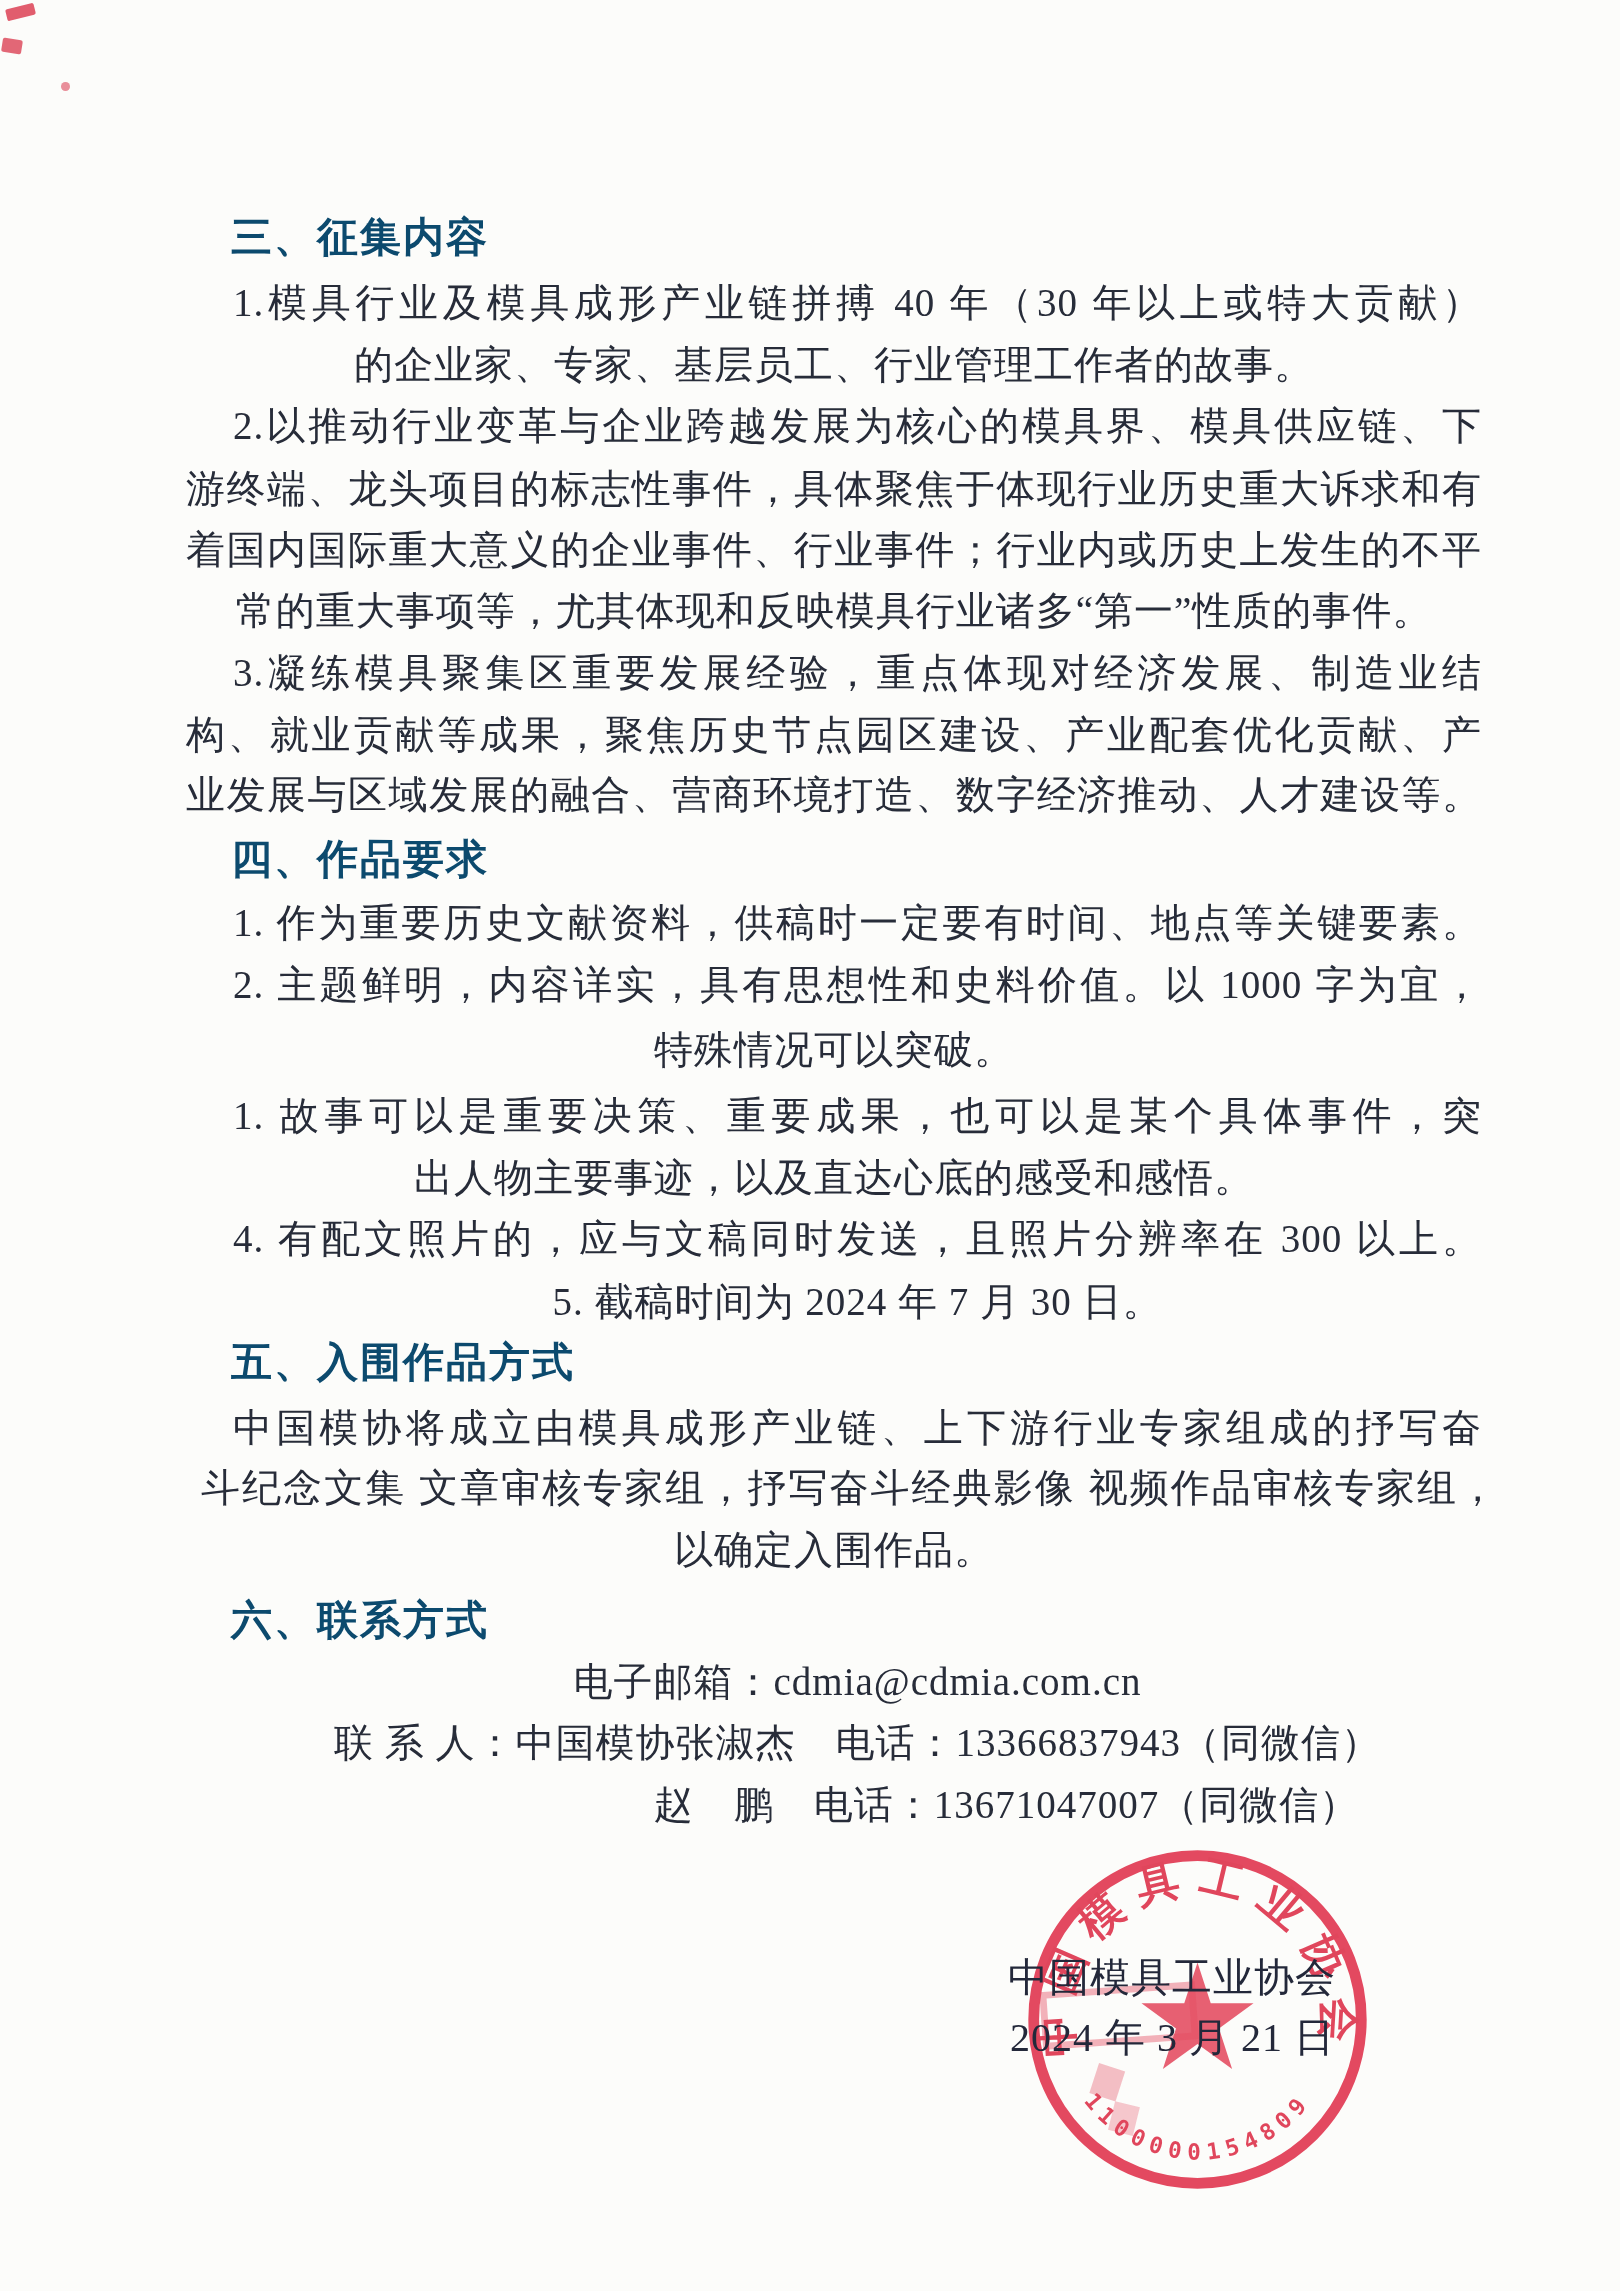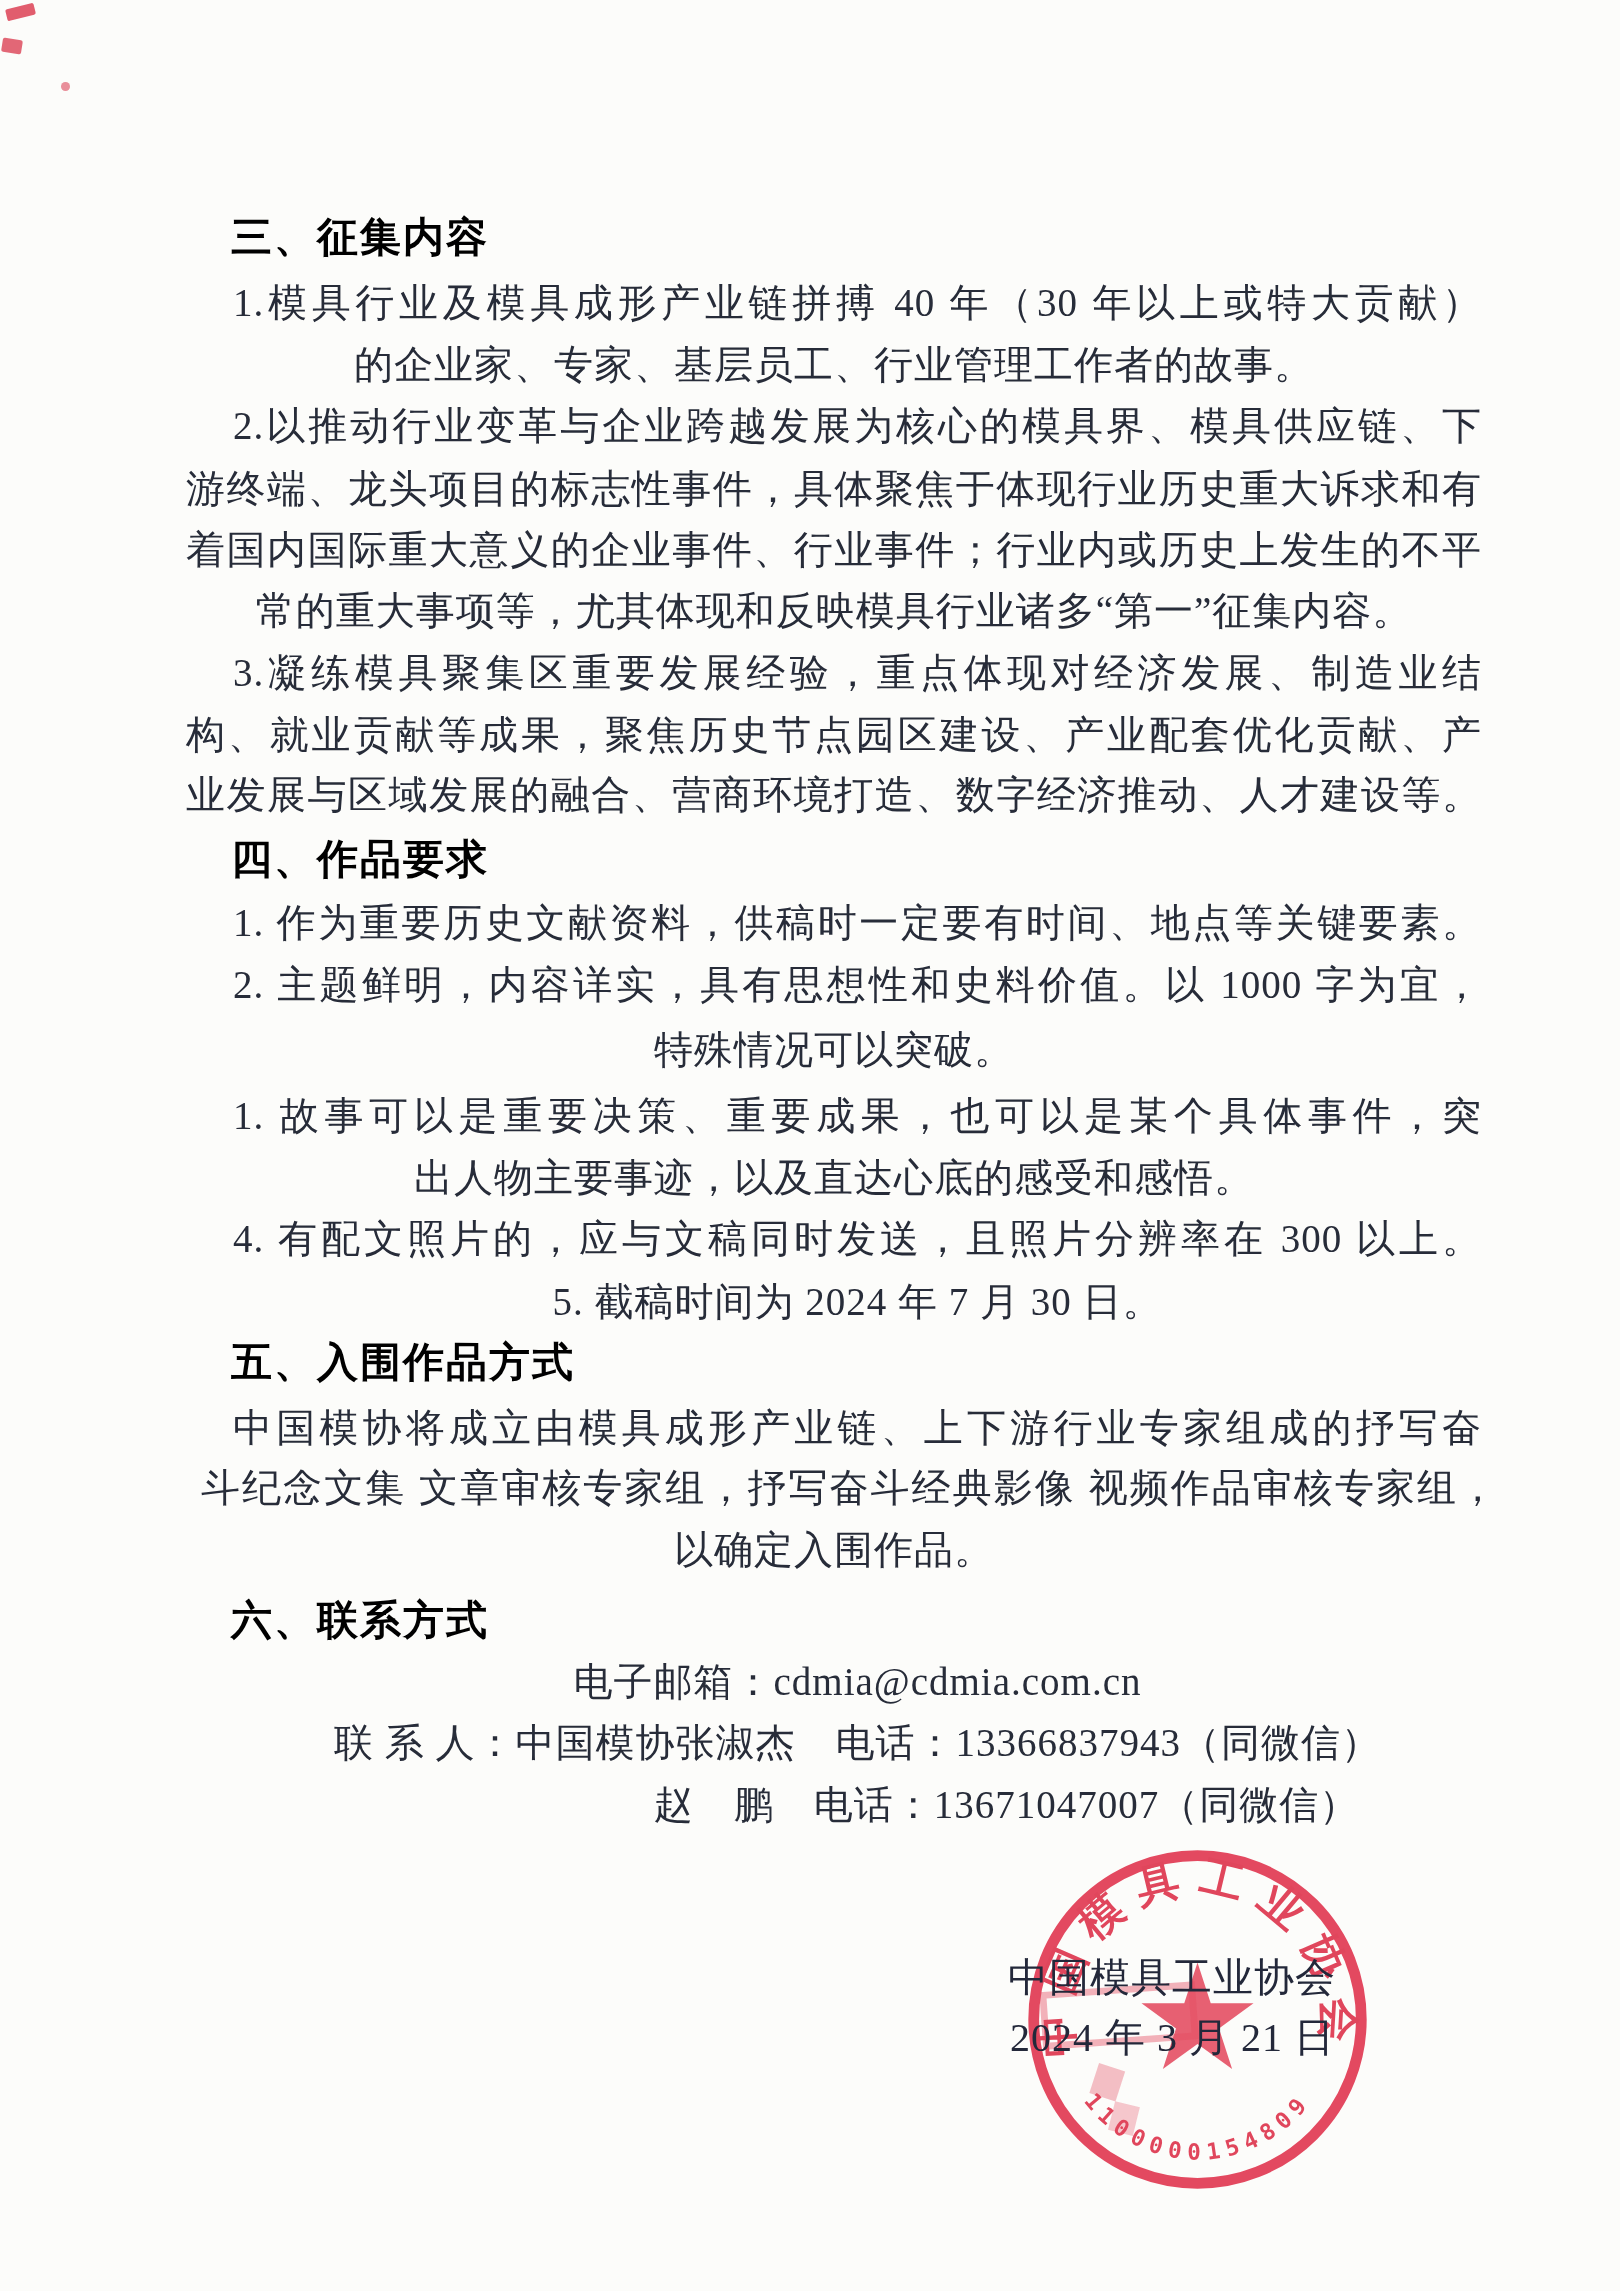--- a/index.html
+++ b/index.html
@@ -9,21 +9,21 @@
   }
   .line{
     position:absolute;left:186px;width:1296px;font-size:39px;line-height:51px;
     text-align:center;letter-spacing:1px;
   }
   .fill{text-align:justify;text-align-last:justify;}
   .indent{text-indent:47px;}
   .heading{
     position:absolute;left:186px;width:1296px;font-size:41px;line-height:53px;
     font-family:"Liberation Sans","DejaVu Sans",sans-serif;font-weight:700;
-    color:#000000;text-indent:45px;letter-spacing:2px;
+    color:#0c4a6e;text-indent:45px;letter-spacing:2px;
   }
   .sans{font-family:"Liberation Sans","DejaVu Sans",sans-serif;letter-spacing:0;margin-left:15px;}
   .seg-bold{font-family:"Liberation Sans","DejaVu Sans",sans-serif;font-weight:400;}
   .sig{
     position:absolute;font-size:40px;line-height:49px;color:#23283a;z-index:3;
     letter-spacing:1px;white-space:nowrap;
   }
   .seal{position:absolute;left:1019px;top:1841px;width:357px;height:357px;z-index:2;}
   .artifact{position:absolute;background:#d9354a;z-index:1;}
   .a1{left:5.9px;top:5.9px;width:29px;height:11.8px;transform:rotate(-14deg);border-radius:2px;opacity:.8;}
@@ -38,21 +38,21 @@
   <div class="artifact a1"></div>
   <div class="artifact a2"></div>
   <div class="artifact a3"></div>
 
   <div class="heading" style="top:211px">三、征集内容</div>
   <div class="line fill indent" style="top:277px">1.模具行业及模具成形产业链拼搏 40 年（30 年以上或特大贡献）</div>
   <div class="line" style="top:339px">的企业家、专家、基层员工、行业管理工作者的故事。</div>
   <div class="line fill indent" style="top:400px">2.以推动行业变革与企业跨越发展为核心的模具界、模具供应链、下</div>
   <div class="line fill" style="top:463px">游终端、龙头项目的标志性事件，具体聚焦于体现行业历史重大诉求和有</div>
   <div class="line fill" style="top:524px">着国内国际重大意义的企业事件、行业事件；行业内或历史上发生的不平</div>
-  <div class="line" style="top:585px">常的重大事项等，尤其体现和反映模具行业诸多“第一”征集内容。</div>
+  <div class="line" style="top:585px">常的重大事项等，尤其体现和反映模具行业诸多“第一”性质的事件。</div>
   <div class="line fill indent" style="top:647px">3.凝练模具聚集区重要发展经验，重点体现对经济发展、制造业结</div>
   <div class="line fill" style="top:709px">构、就业贡献等成果，聚焦历史节点园区建设、产业配套优化贡献、产</div>
   <div class="line fill" style="top:769px">业发展与区域发展的融合、营商环境打造、数字经济推动、人才建设等。</div>
 
   <div class="heading" style="top:833px">四、作品要求</div>
   <div class="line fill indent" style="top:897px">1. 作为重要历史文献资料，供稿时一定要有时间、地点等关键要素。</div>
   <div class="line fill indent" style="top:959px">2. 主题鲜明，内容详实，具有思想性和史料价值。以 1000 字为宜，</div>
   <div class="line" style="top:1024px">特殊情况可以突破。</div>
   <div class="line fill indent" style="top:1090px">1. 故事可以是重要决策、重要成果，也可以是某个具体事件，突</div>
   <div class="line" style="top:1152px">出人物主要事迹，以及直达心底的感受和感悟。</div>

